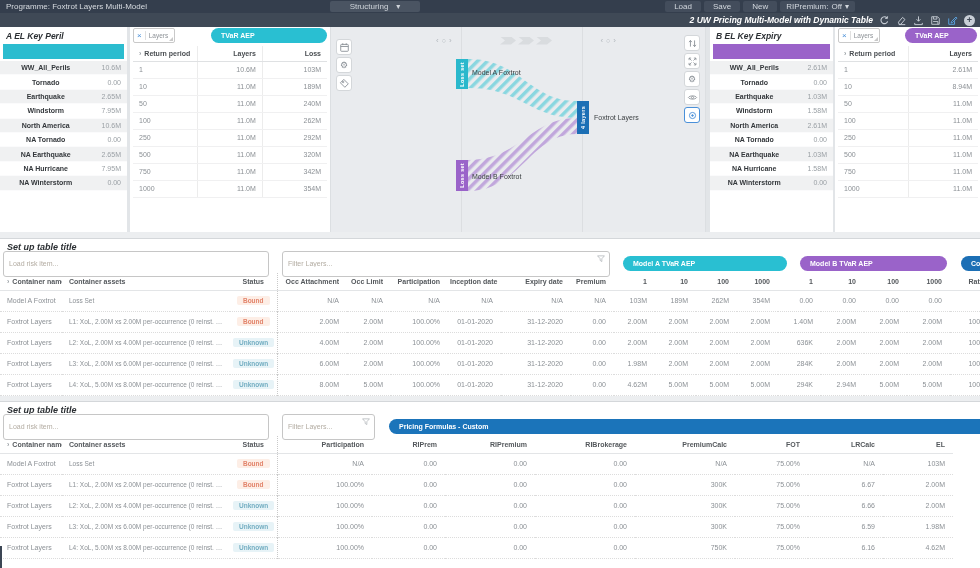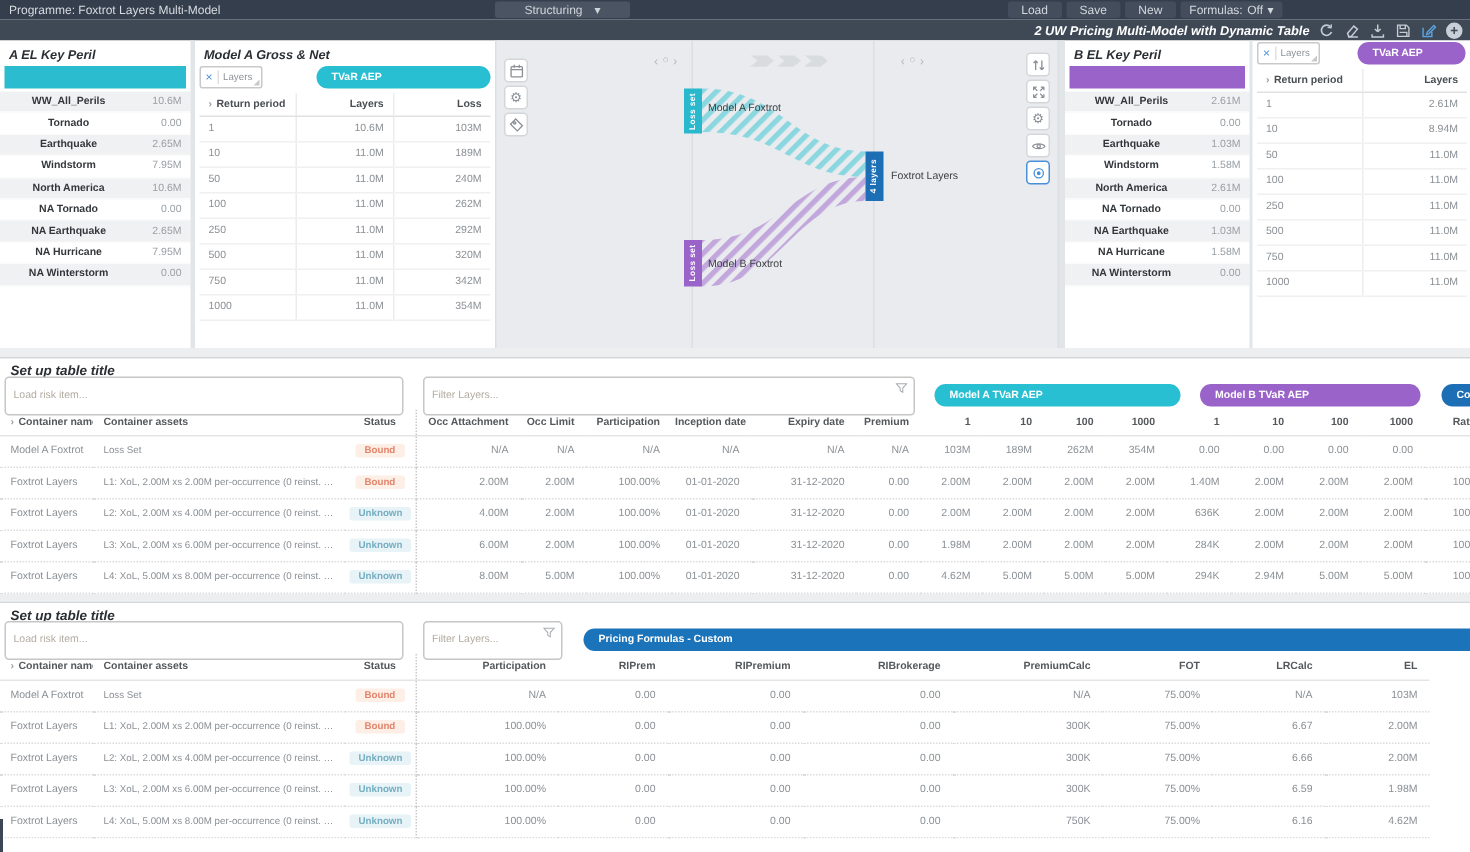--- a/index.html
+++ b/index.html
@@ -148,21 +148,21 @@
     <span class="programme">Programme: Foxtrot Layers Multi-Model</span>
     <div class="structuring">
       <span>Structuring</span>
       <span>▾</span>
     </div>
     <div class="tb-right">
       <button class="tb-btn">Load</button>
       <button class="tb-btn">Save</button>
       <button class="tb-btn">New</button>
       <div class="autocalc">
-        <span>Formulas:</span>
+        <span>RIPremium:</span>
         <span>Off</span>
         <span>▾</span>
       </div>
     </div>
   </div>
 
   <div class="subbar">
     <span class="subbar-title">2 UW Pricing Multi-Model with Dynamic Table</span>
     <span class="sb-icon">
       <svg viewBox="0 0 16 16" fill="none" stroke="#c6ccd4" stroke-width="1.6">
@@ -239,21 +239,20 @@
           <div class="peril-row">
             <span class="pk">NA Winterstorm</span>
             <span class="pv">0.00</span>
           </div>
         </div>
     </div>
 
     <div class="vsep" style="width:3px"></div>
 
     <div class="gross">
-      <div class="panel-title">Model A Gross &amp; Net</div>
       <div class="chip-row">
         <div class="chip">
           <span class="chip-x">×</span>
           <span>Layers</span>
           <span class="chip-corner"></span>
         </div>
         <button class="metric-btn mb-cyan">TVaR AEP</button>
       </div>
       <table class="gtable">
         <thead>
@@ -398,21 +397,21 @@
             <circle cx="8" cy="8" r="4.5"></circle>
               <circle cx="8" cy="8" r="1.2" fill="#4a90d9"></circle>
           </svg>
           </div>
       </div>
     </div>
 
     <div class="vsep" style="width:4px"></div>
 
     <div class="peril peril-b">
-      <div class="panel-title">B EL Key Peril</div>
+      <div class="panel-title">B EL Key Expiry</div>
       <div class="peril-bar bar-purple"></div>
       <div>
           <div class="peril-row">
             <span class="pk">WW_All_Perils</span>
             <span class="pv">2.61M</span>
           </div>
           <div class="peril-row">
             <span class="pk">Tornado</span>
             <span class="pv">0.00</span>
           </div>

